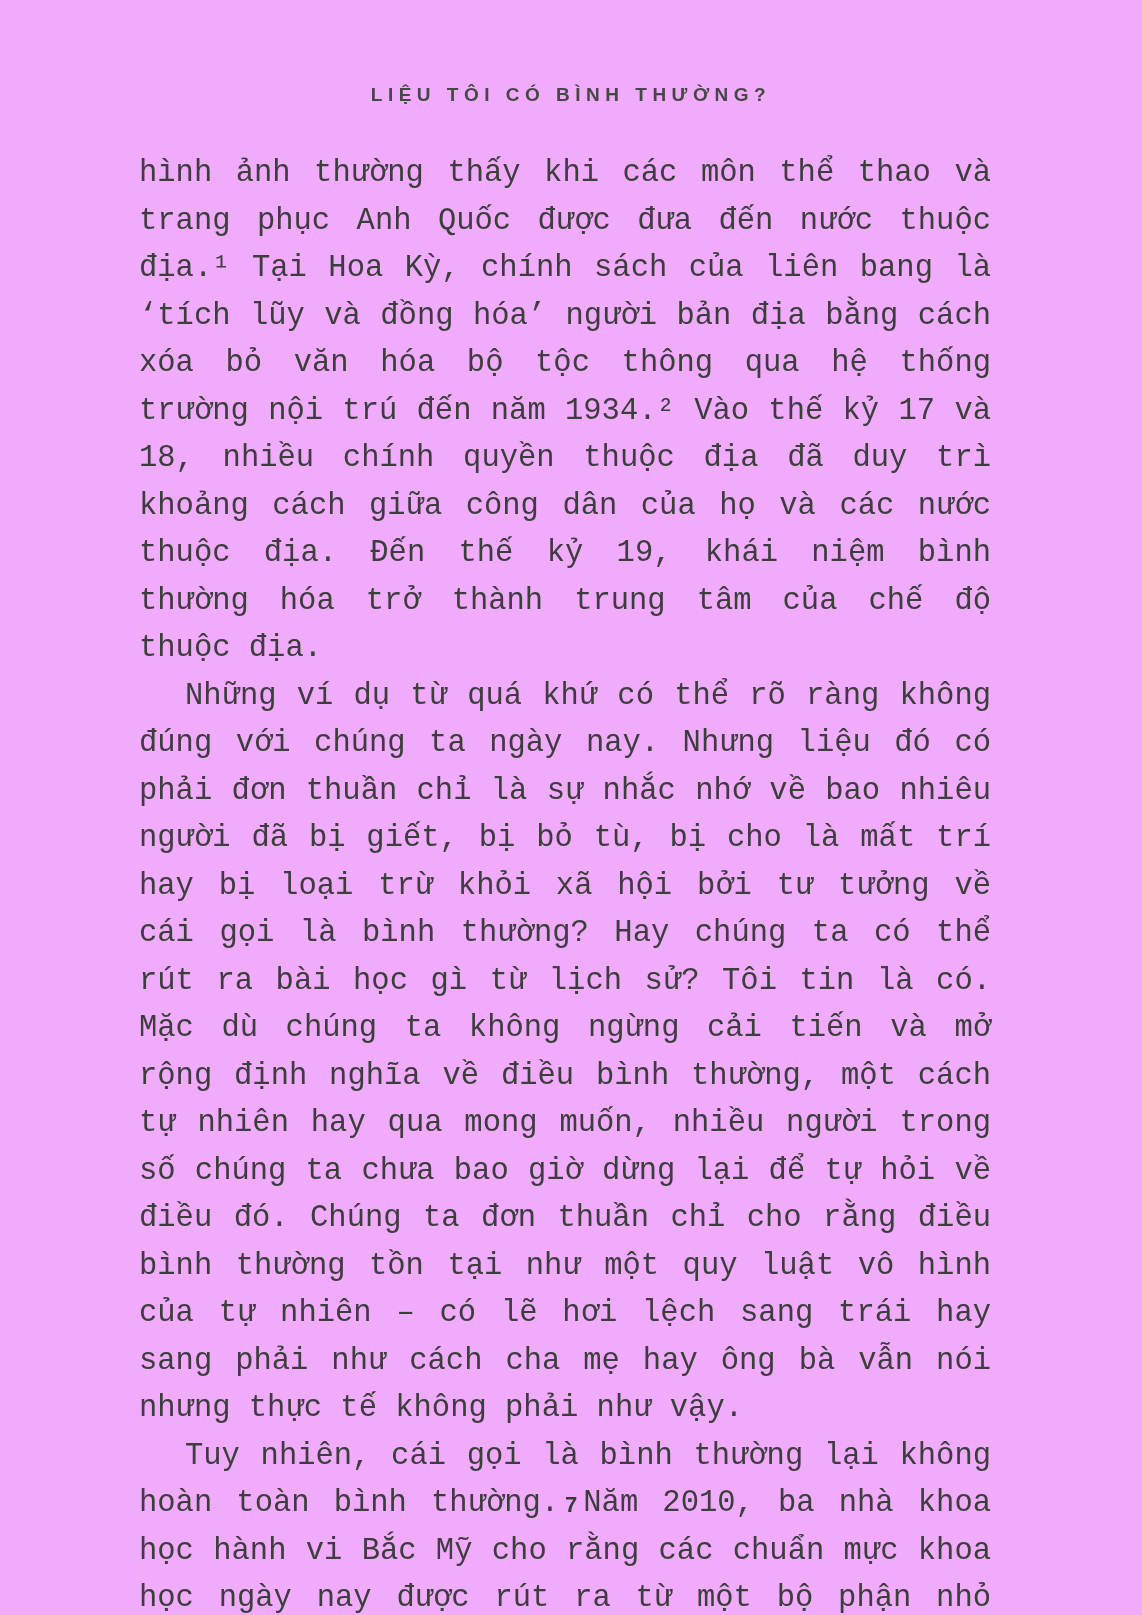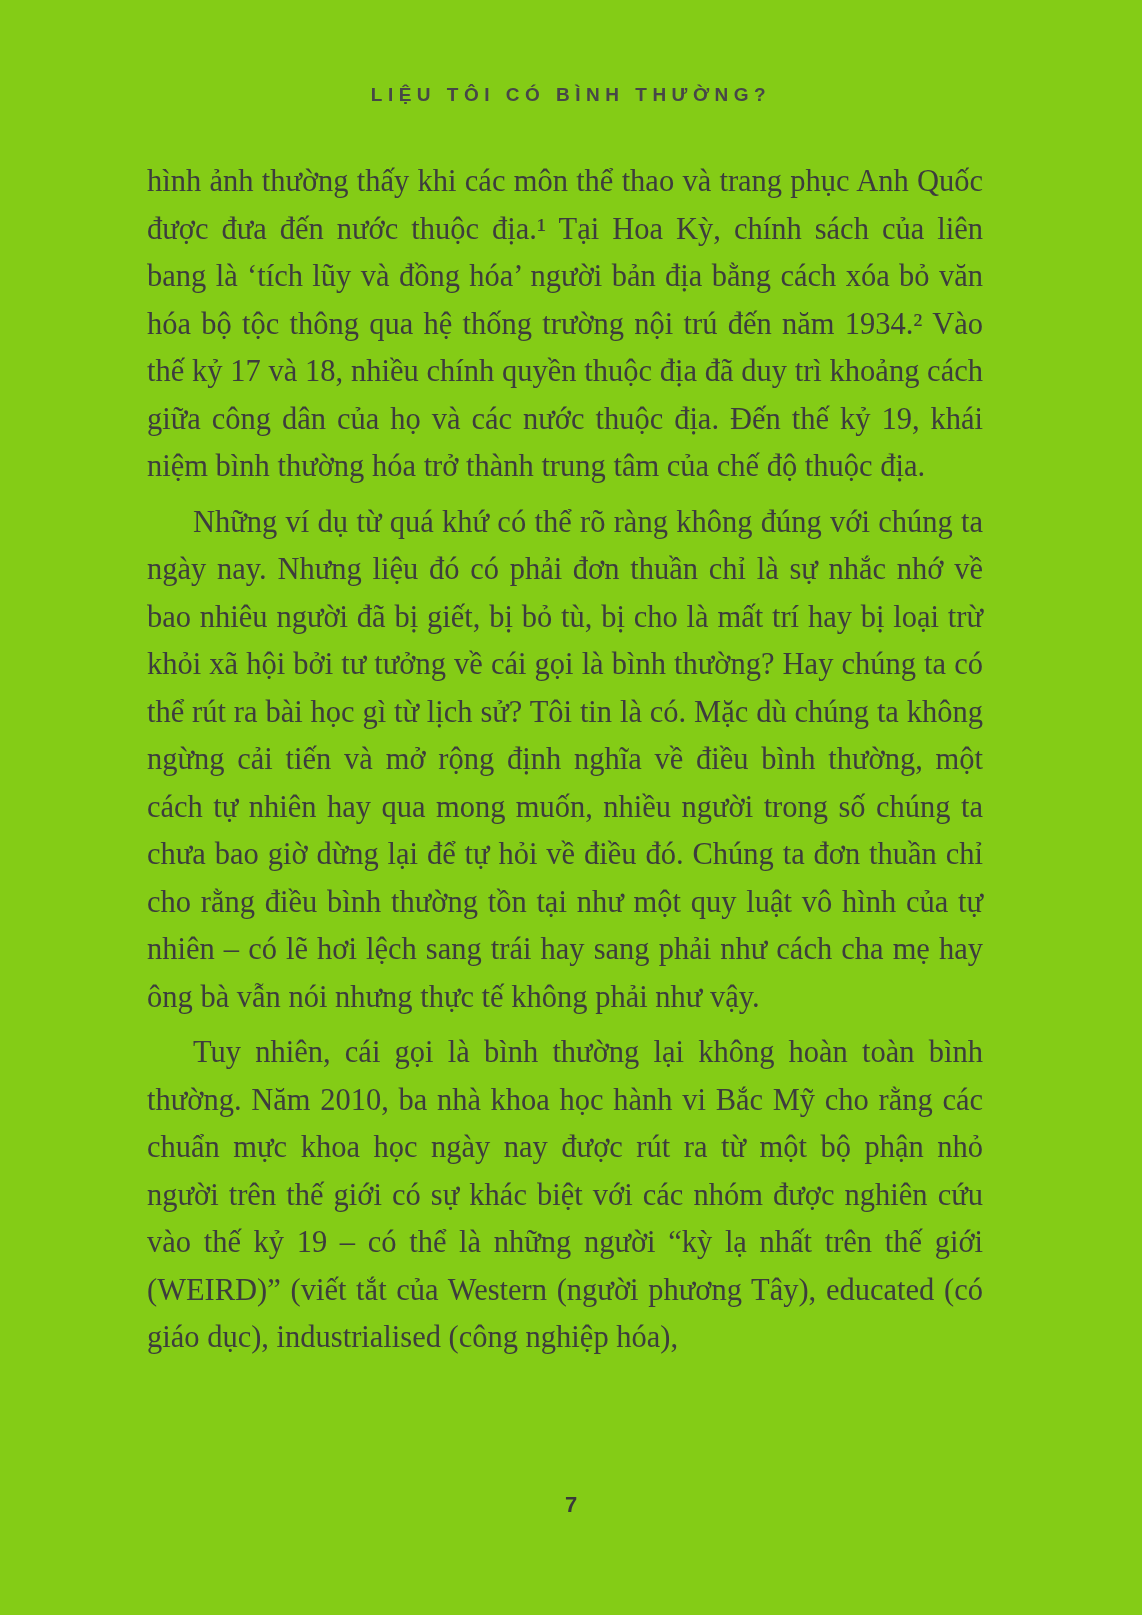--- a/index.html
+++ b/index.html
@@ -4,21 +4,21 @@
 <style>
   html, body {
     margin: 0;
     padding: 0;
     background: #ffffff;
   }
   .page {
     position: relative;
     width: 1142px;
     height: 1615px;
-    background: #84cc16;
+    background: #f0abfc;
     overflow: hidden;
     font-family: "Liberation Serif", "DejaVu Serif", serif;
   }
   .running-head {
     position: absolute;
     top: 84px;
     left: 0;
     width: 100%;
     text-align: center;
     font-family: "Liberation Sans", "DejaVu Sans", sans-serif;
@@ -31,22 +31,23 @@
     position: absolute;
     top: 150px;
     left: 139px;
     width: 852px;
     color: #3d3d3d;
     font-size: 30.5px;
     line-height: 47.5px;
     text-align: justify;
   }
   .para {
-    margin: 8px;
+    margin: 0;
     padding: 0;
+    font-family: Liberation Mono, monospace;
   }
   .para.indent {
     text-indent: 46px;
   }
   .page-number {
     position: absolute;
     top: 1492px;
     left: 0;
     width: 100%;
     text-align: center;

